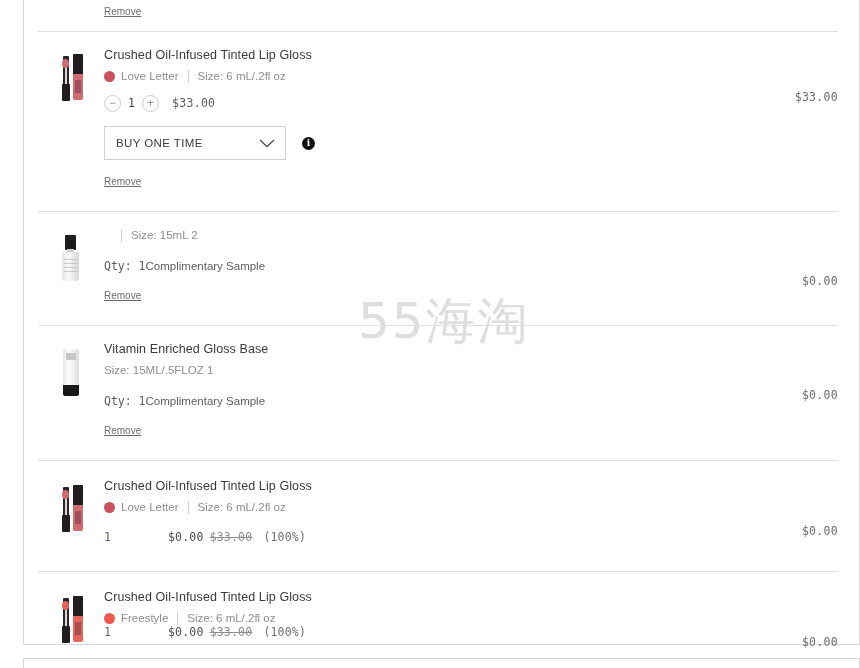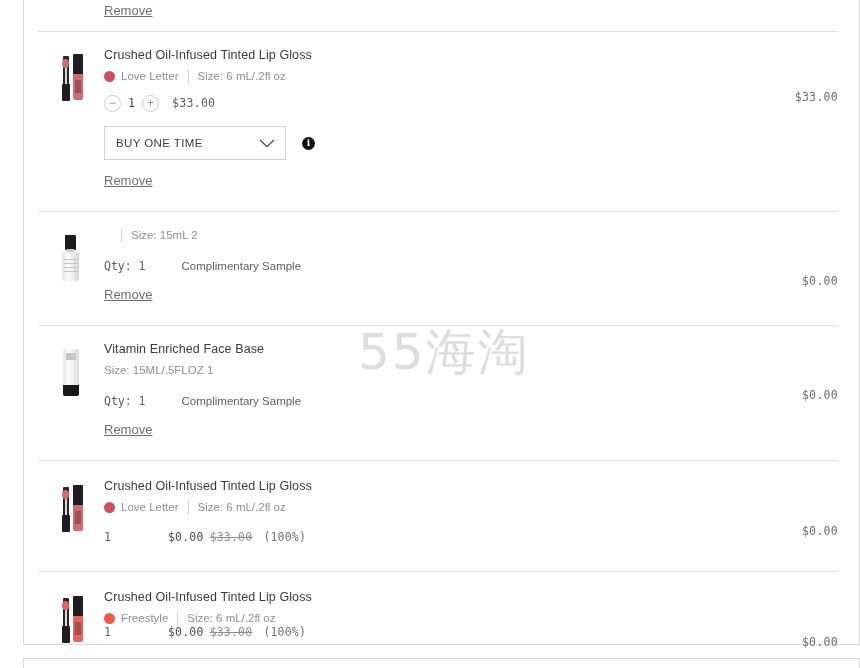--- a/index.html
+++ b/index.html
@@ -12,21 +12,21 @@
   }
   #page {
     position: relative;
     width: 860px; height: 668px;
     background: #ffffff;
   }
 
   
   #watermark {
     position: absolute;
-    left: 358px; top: 319px;
+    left: 358px; top: 288px;
     font-size: 50px;
     letter-spacing: 2px;
     color: #dedede;
     font-family: "DejaVu Sans", sans-serif;
     user-select: none;
     z-index: 5;
     white-space: nowrap;
   }
 
   
@@ -176,35 +176,35 @@
     display: inline-flex;
     align-items: center;
     justify-content: center;
     margin-left: 16px;
     font-family: "DejaVu Serif", serif;
     cursor: pointer;
     line-height: 1;
   }
 
   .remove {
-    font-size: 13px;
+    font-size: 10px;
     color: #6e6e6e;
     text-decoration: underline;
     cursor: pointer;
     display: inline-block;
   }
 
   .qtyline {
     display: flex;
     align-items: center;
     font-size: 11.5px;
     color: #5d5d5d;
     margin-bottom: 12px;
   }
-  .qtyline .lbl { margin-right: 36px; font-family: "DejaVu Sans Mono", monospace; }
+  .qtyline .lbl { font-family: "DejaVu Sans Mono", monospace; }
   .qtyline .comp { color: #5d5d5d; font-size: 11.5px; font-family: "Liberation Sans", sans-serif; }
 
   .discline {
     display: flex;
     align-items: center;
     font-size: 11.5px;
     margin-bottom: 12px;
     font-family: "DejaVu Sans Mono", monospace;
     letter-spacing: .2px;
   }
@@ -329,21 +329,21 @@
 
     <div class="item" style="padding-top:10px;padding-bottom:6px;">
       <div class="thumb-col">
         <div class="tw">
           <div class="fb-body"></div>
           <div class="fb-lbl"></div>
           <div class="fb-cap"></div>
         </div>
       </div>
       <div class="info-col">
-        <div class="pname">Vitamin Enriched Face Base</div>
+        <div class="pname">Vitamin Enriched Gloss Base</div>
         <div class="meta" style="margin-bottom:17px;">
           <span class="size-txt">Size: 15ML/.5FLOZ 1</span>
         </div>
         <div class="qtyline">
           <span class="lbl">Qty: 1</span>
           <span class="comp">Complimentary Sample</span>
         </div>
         <span class="remove">Remove</span>
       </div>
       <div class="price-col" style="padding-top:52px;">

